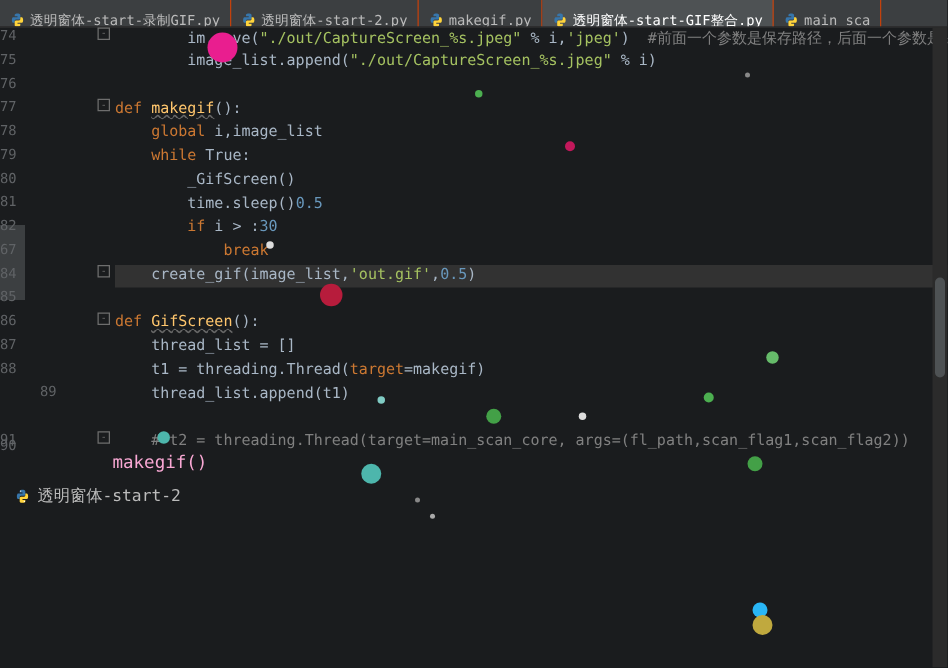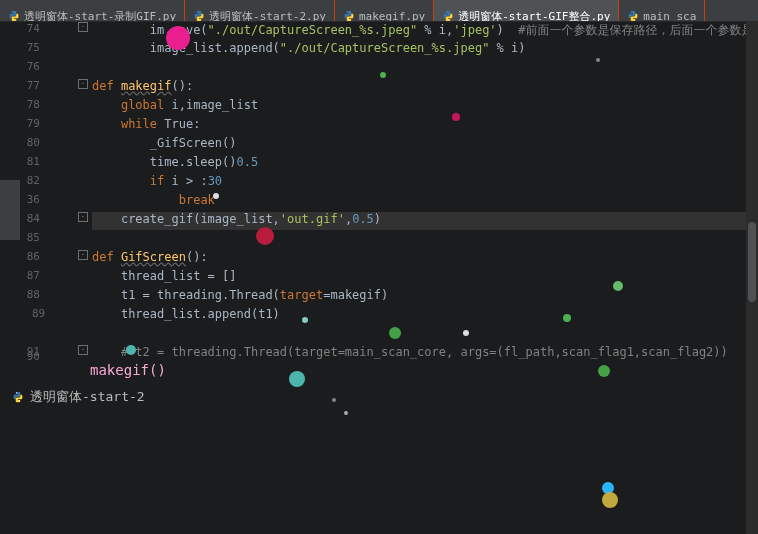--- a/index.html
+++ b/index.html
@@ -3,21 +3,21 @@
 <meta charset="utf-8">
 <style>
 *{margin:0;padding:0;box-sizing:border-box}
 body{background:#1a1c1e;font-family:Consolas,Monaco,monospace;font-size:12px;color:#a9b7c6;width:758px;height:534px;overflow:hidden;position:relative}
 .tabbar{display:flex;background:#3c3f41;height:22px;border-bottom:1px solid #282828;overflow:hidden}
 .tab{display:flex;align-items:center;padding:16px 8px;font-size:11px;color:#bbb;border-right:1px solid #c2410c;white-space:nowrap;gap:4px}
 .tab.active{background:#4e5254;color:#fff}
 .pyicon{width:12px;height:12px;display:inline-block}
 .pyicon svg{width:100%;height:100%}
 .gutter{position:absolute;left:0;top:22px;width:60px;background:transparent}
-.ln{position:absolute;left:0;width:40px;text-align:right;color:#606366;font-size:11px}
+.ln{position:absolute;left:0;width:40px;color:#606366;font-size:11px}
 .fold{position:absolute;left:78px;width:10px;height:10px;border:1px solid #6e6e6e;color:#6e6e6e;font-size:8px;line-height:8px;text-align:center}
 .code{position:absolute;left:92px;top:22px;right:0}
 .codeline{position:absolute;left:0;white-space:pre}
 .hl{position:absolute;left:0;right:0;height:18px;background:#323232}
 .kw{color:#cc7832}
 .fn{color:#ffc66d}
 .str{color:#a5c261}
 .num{color:#6897bb}
 .cm{color:#808080}
 .id{color:#a9b7c6}
@@ -75,21 +75,21 @@
 <div class="gutter" id="gutter">
     <div class="ln" style="top: 0px;">74</div>
     <div class="ln" style="top: 19px;">75</div>
     <div class="ln" style="top: 38px;">76</div>
     <div class="ln" style="top: 57px;">77</div>
     <div class="ln" style="top: 76px;">78</div>
     <div class="ln" style="top: 95px;">79</div>
     <div class="ln" style="top: 114px;">80</div>
     <div class="ln" style="top: 133px;">81</div>
     <div class="ln" style="top: 152px;">82</div>
-    <div class="ln" style="top: 171px;">36</div>
+    <div class="ln" style="top: 171px;">67</div>
     <div class="ln" style="top: 190px;">84</div>
     <div class="ln" style="top: 209px;">85</div>
     <div class="ln" style="top: 228px;">86</div>
     <div class="ln" style="top: 247px;">87</div>
     <div class="ln" style="top: 266px;">88</div>
     <div class="ln" style="top: 285px; padding-left: 32px;">89</div>
     <div class="ln" style="top: 304px; margin-top: 24px;">90</div>
     <div class="ln" style="top: 323px;">91</div>
   </div>
 

